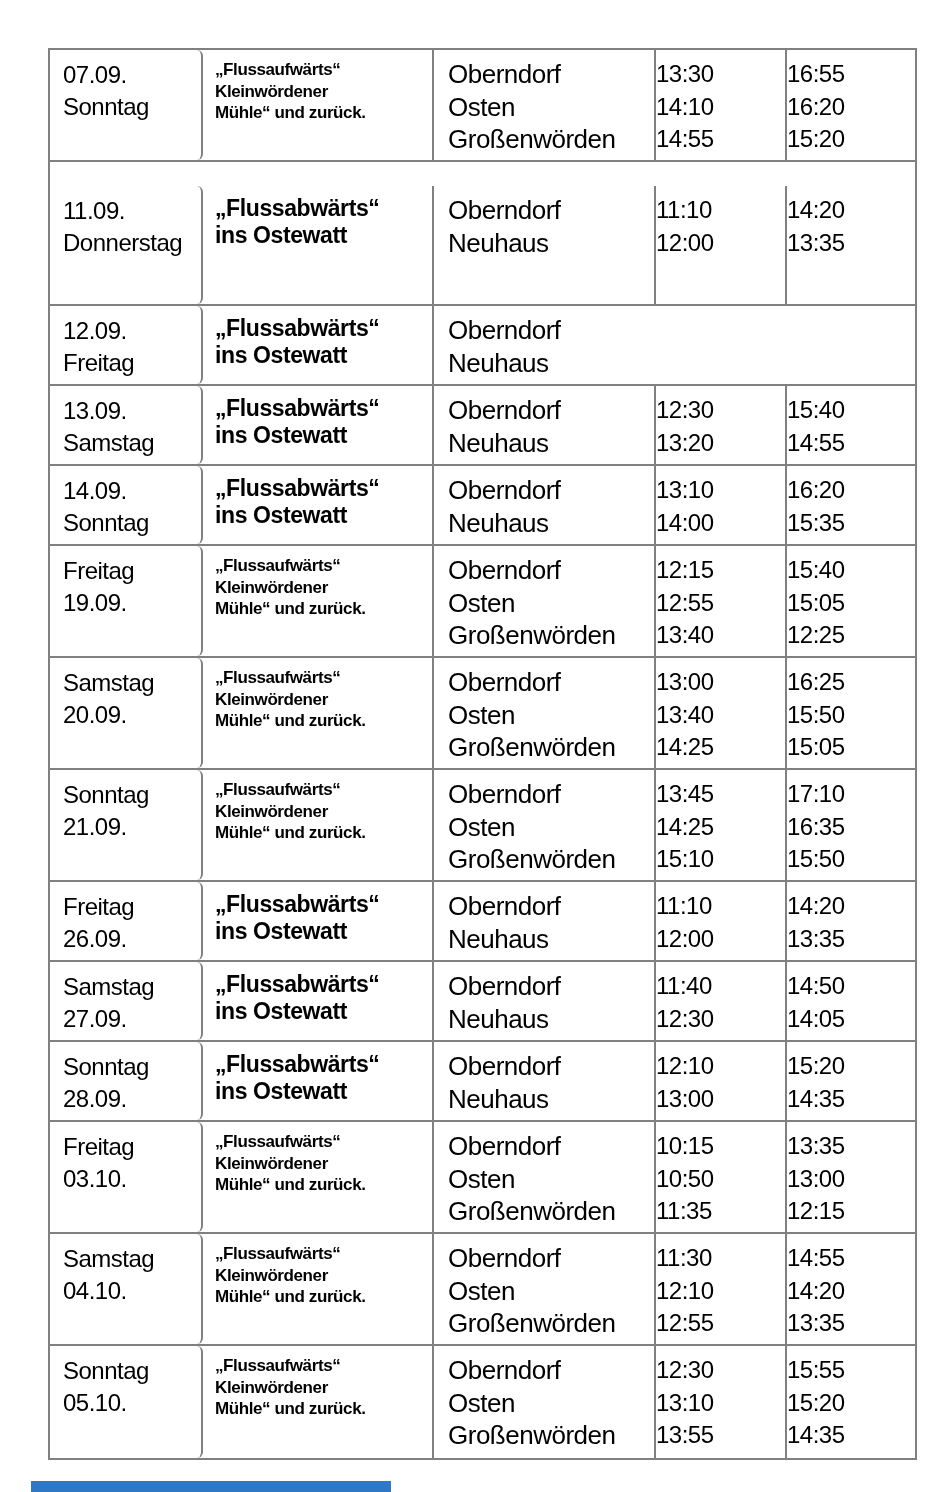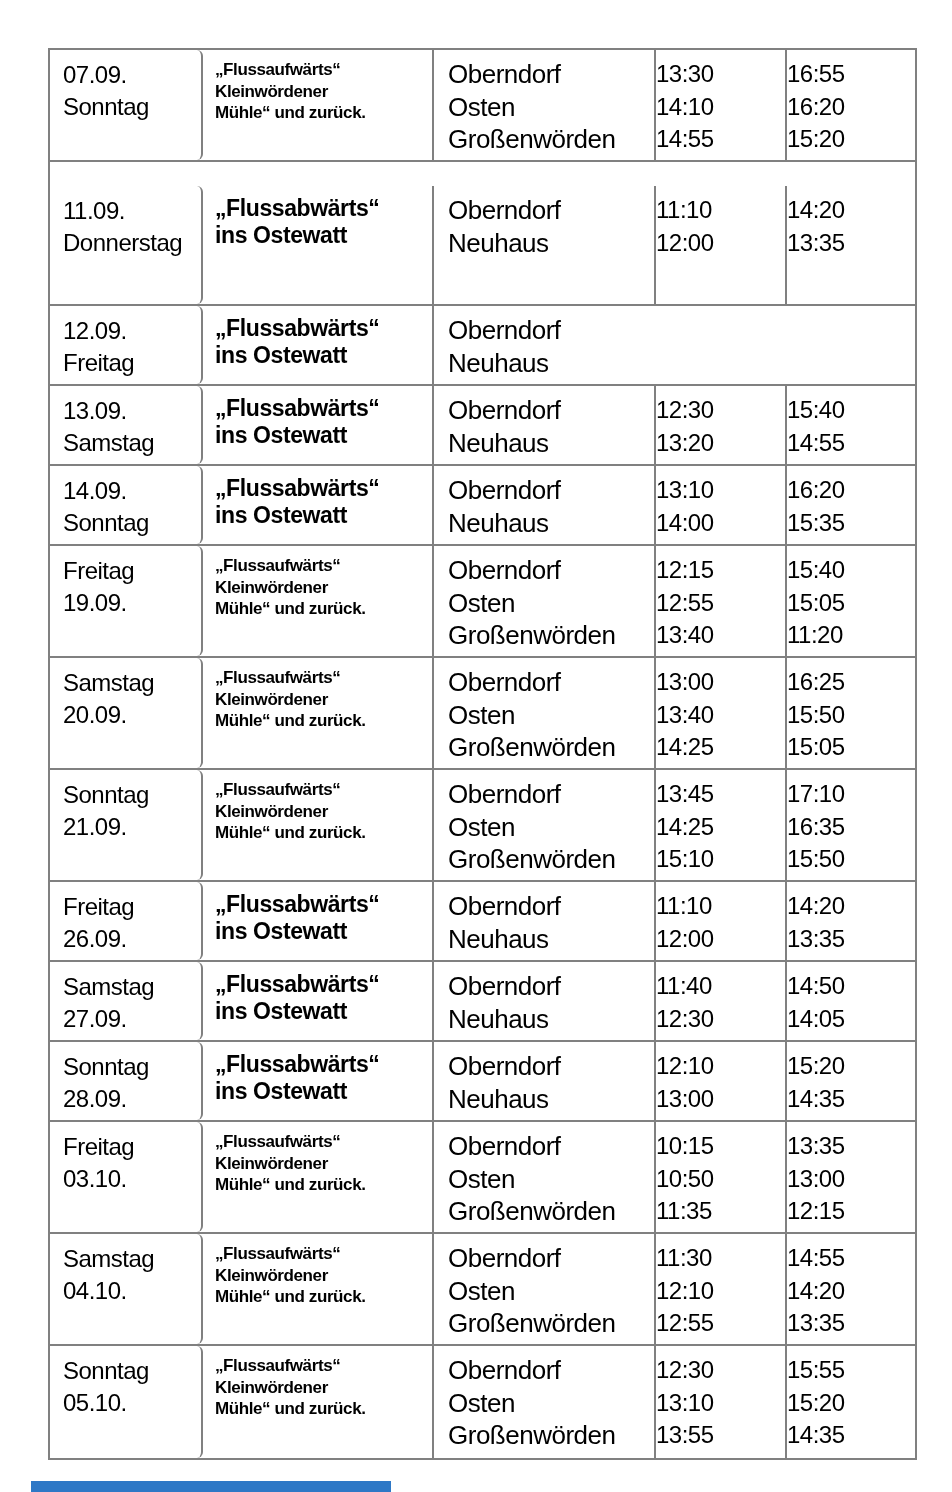--- a/index.html
+++ b/index.html
@@ -203,21 +203,21 @@
           <div>Großenwörden</div>
         </div>
         <div class="cell times-cell">
           <div>12:15</div>
           <div>12:55</div>
           <div>13:40</div>
         </div>
         <div class="cell times-cell">
           <div>15:40</div>
           <div>15:05</div>
-          <div>11:20</div>
+          <div>12:25</div>
         </div>
       </div>
       <div class="trow h3">
         <div class="cell date-cell">
           <div>Samstag</div>
           <div>20.09.</div>
         </div>
         <div class="cell route-cell lines3">
           <div>„Flussaufwärts“</div>
           <div>Kleinwördener</div>

